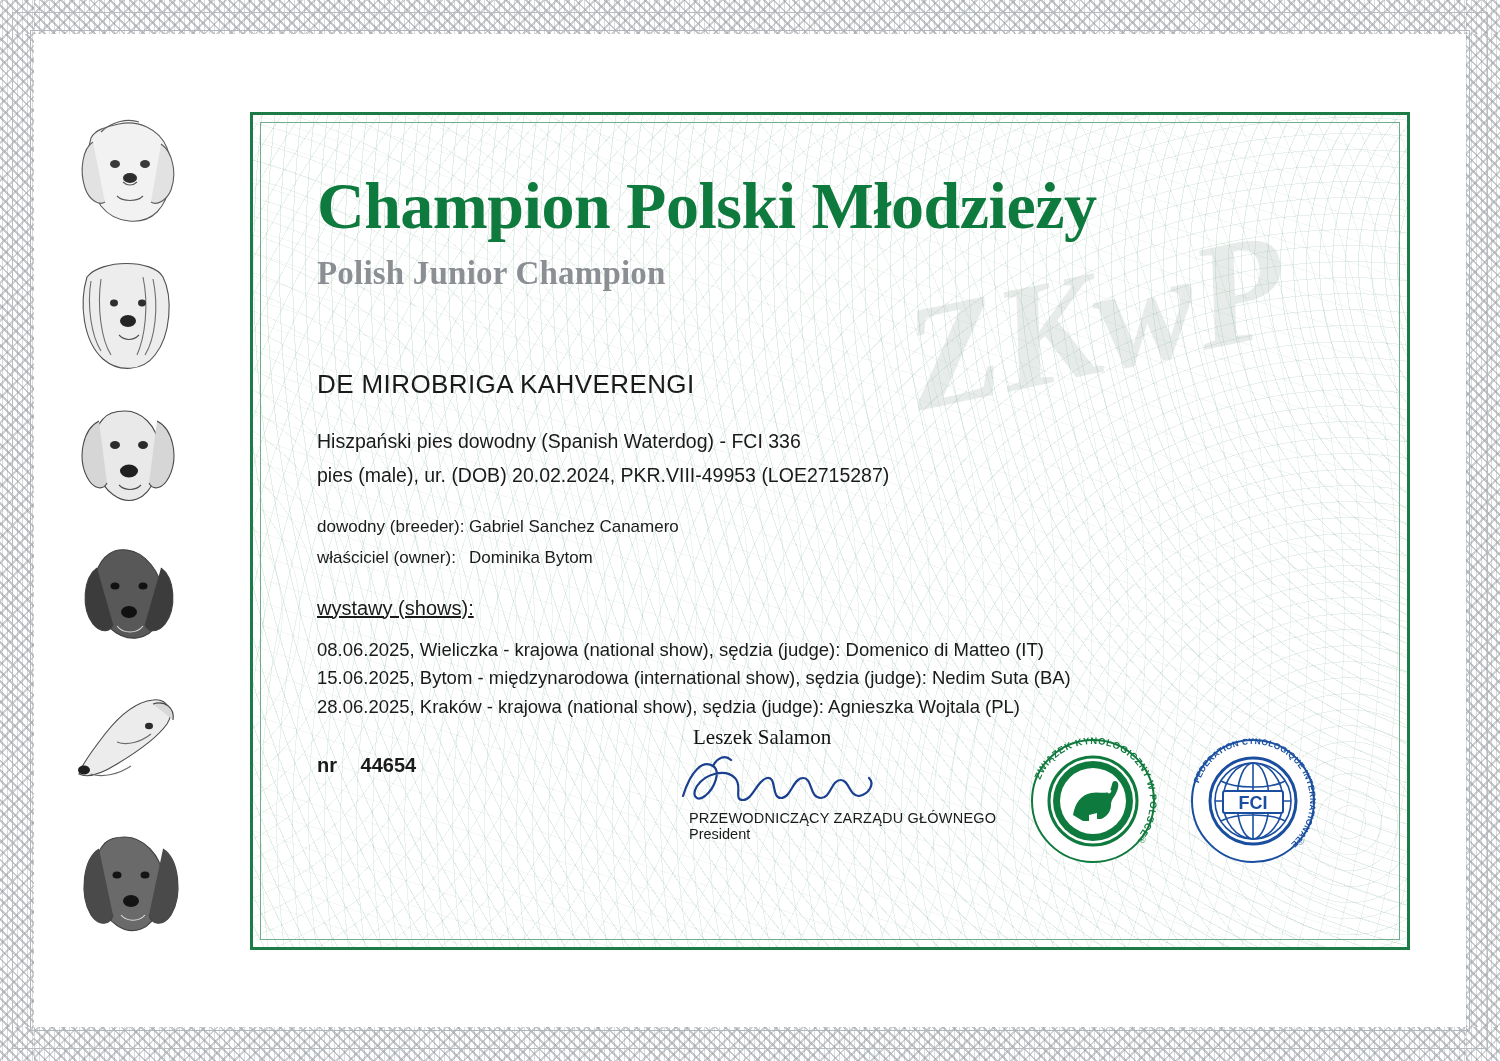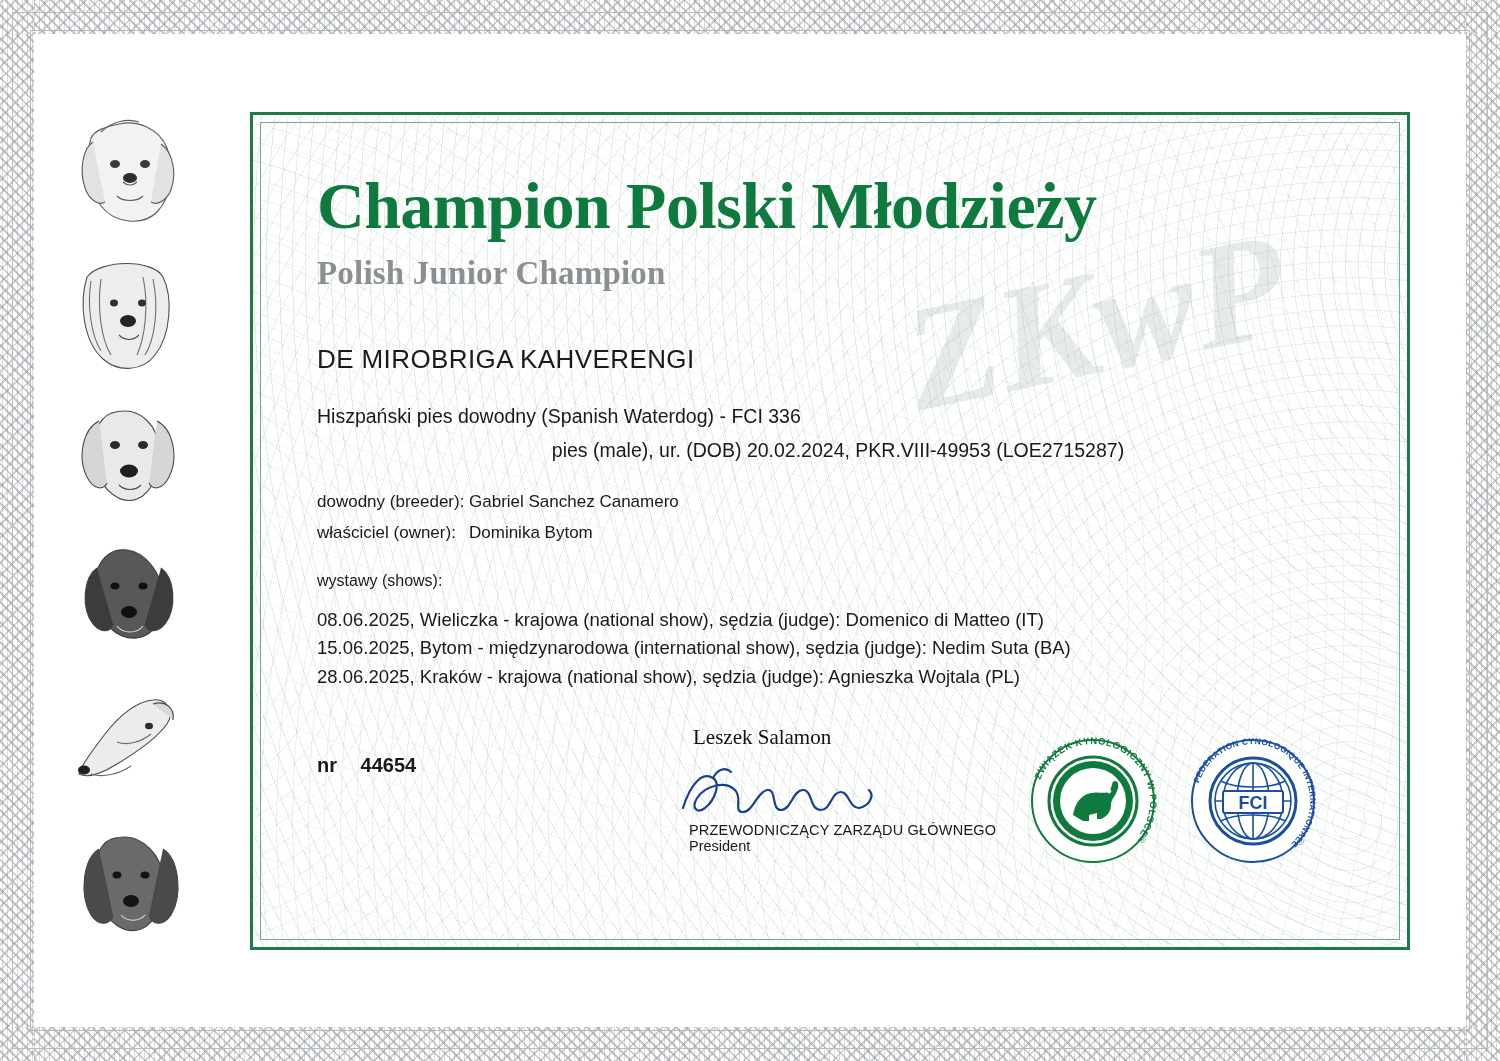--- a/index.html
+++ b/index.html
@@ -135,55 +135,56 @@
     color: #0f7a3d;
     letter-spacing: -0.5px;
     line-height: 1;
     margin: 0 0 16px 0;
   }
   .title-sub {
     font-family: "Liberation Serif", serif;
     font-weight: bold;
     font-size: 33px;
     color: #8b8f93;
-    margin: 0 0 52px 0;
+    margin: 0 0 77px 0;
     letter-spacing: 0.2px;
   }
 
   .dog-name {
     font-family: "Liberation Sans", sans-serif;
     font-weight: normal;
     font-size: 26px;
     color: #1a1a1a;
     margin: 0 0 27px 0;
     letter-spacing: 0.4px;
   }
   .breed-line,
   .ident-line {
     font-size: 19.5px;
     color: #1a1a1a;
     margin: 0 0 6px 0;
     line-height: 1.45;
   }
-  .ident-line { margin-bottom: 24px; text-align: center; }
+  .ident-line { margin-bottom: 24px; }
 
   .kv-row {
     display: flex;
     font-size: 17px;
     color: #1a1a1a;
     margin-bottom: 6px;
     line-height: 1.5;
   }
   .kv-key { width: 152px; flex: none; }
   .kv-val { }
 
   .shows-label {
-    font-size: 16px;
+    font-size: 20px;
     color: #1a1a1a;
     margin: 26px 0 16px 0;
+    text-decoration: underline;
   }
   .show-line {
     font-size: 18.5px;
     color: #1a1a1a;
     line-height: 1.55;
   }
 
   
   .footer {
     position: absolute;
@@ -208,21 +209,21 @@
     left: 420px;
     top: 0;
     width: 330px;
     text-align: left;
   }
   .sig-name {
     font-family: "Liberation Serif", serif;
     font-size: 21px;
     color: #111;
     margin-left: 20px;
-    margin-bottom: 14px;
+    margin-bottom: 2px;
   }
   .sig-scribble {
     height: 58px;
     margin-left: 0;
   }
   .sig-role {
     font-size: 14.5px;
     color: #1a1a1a;
     letter-spacing: 0.2px;
     margin-left: 16px;

